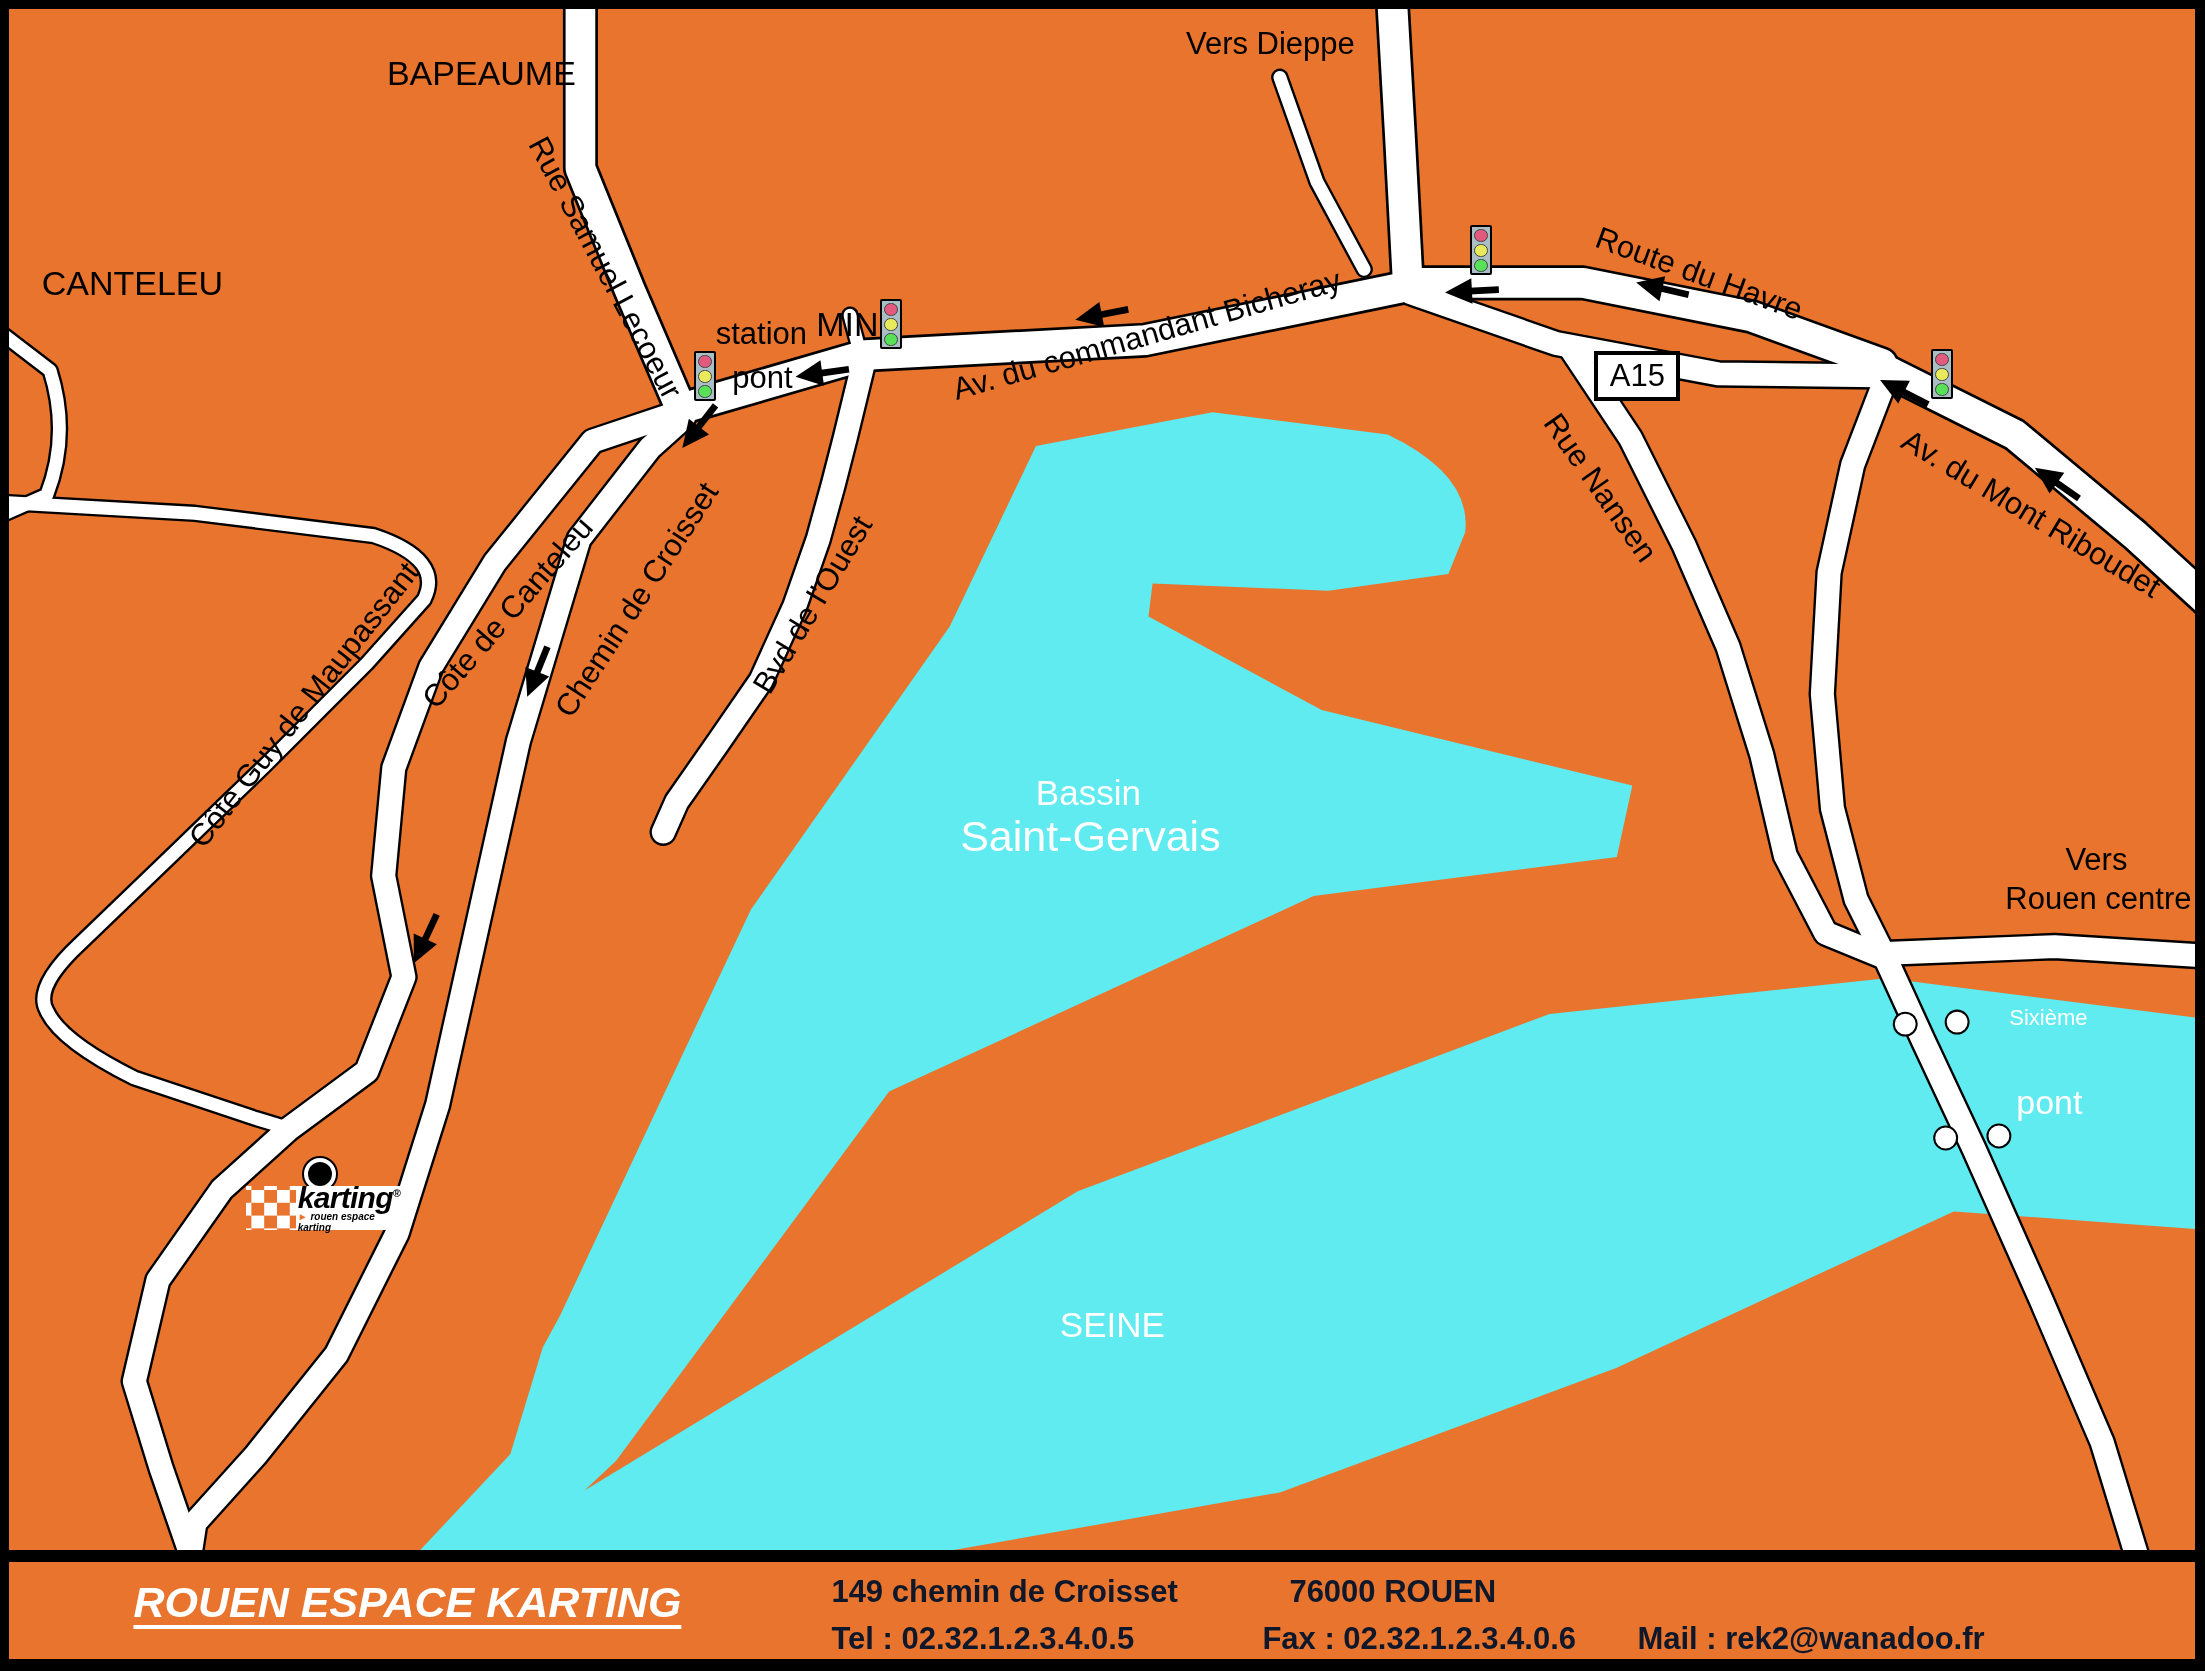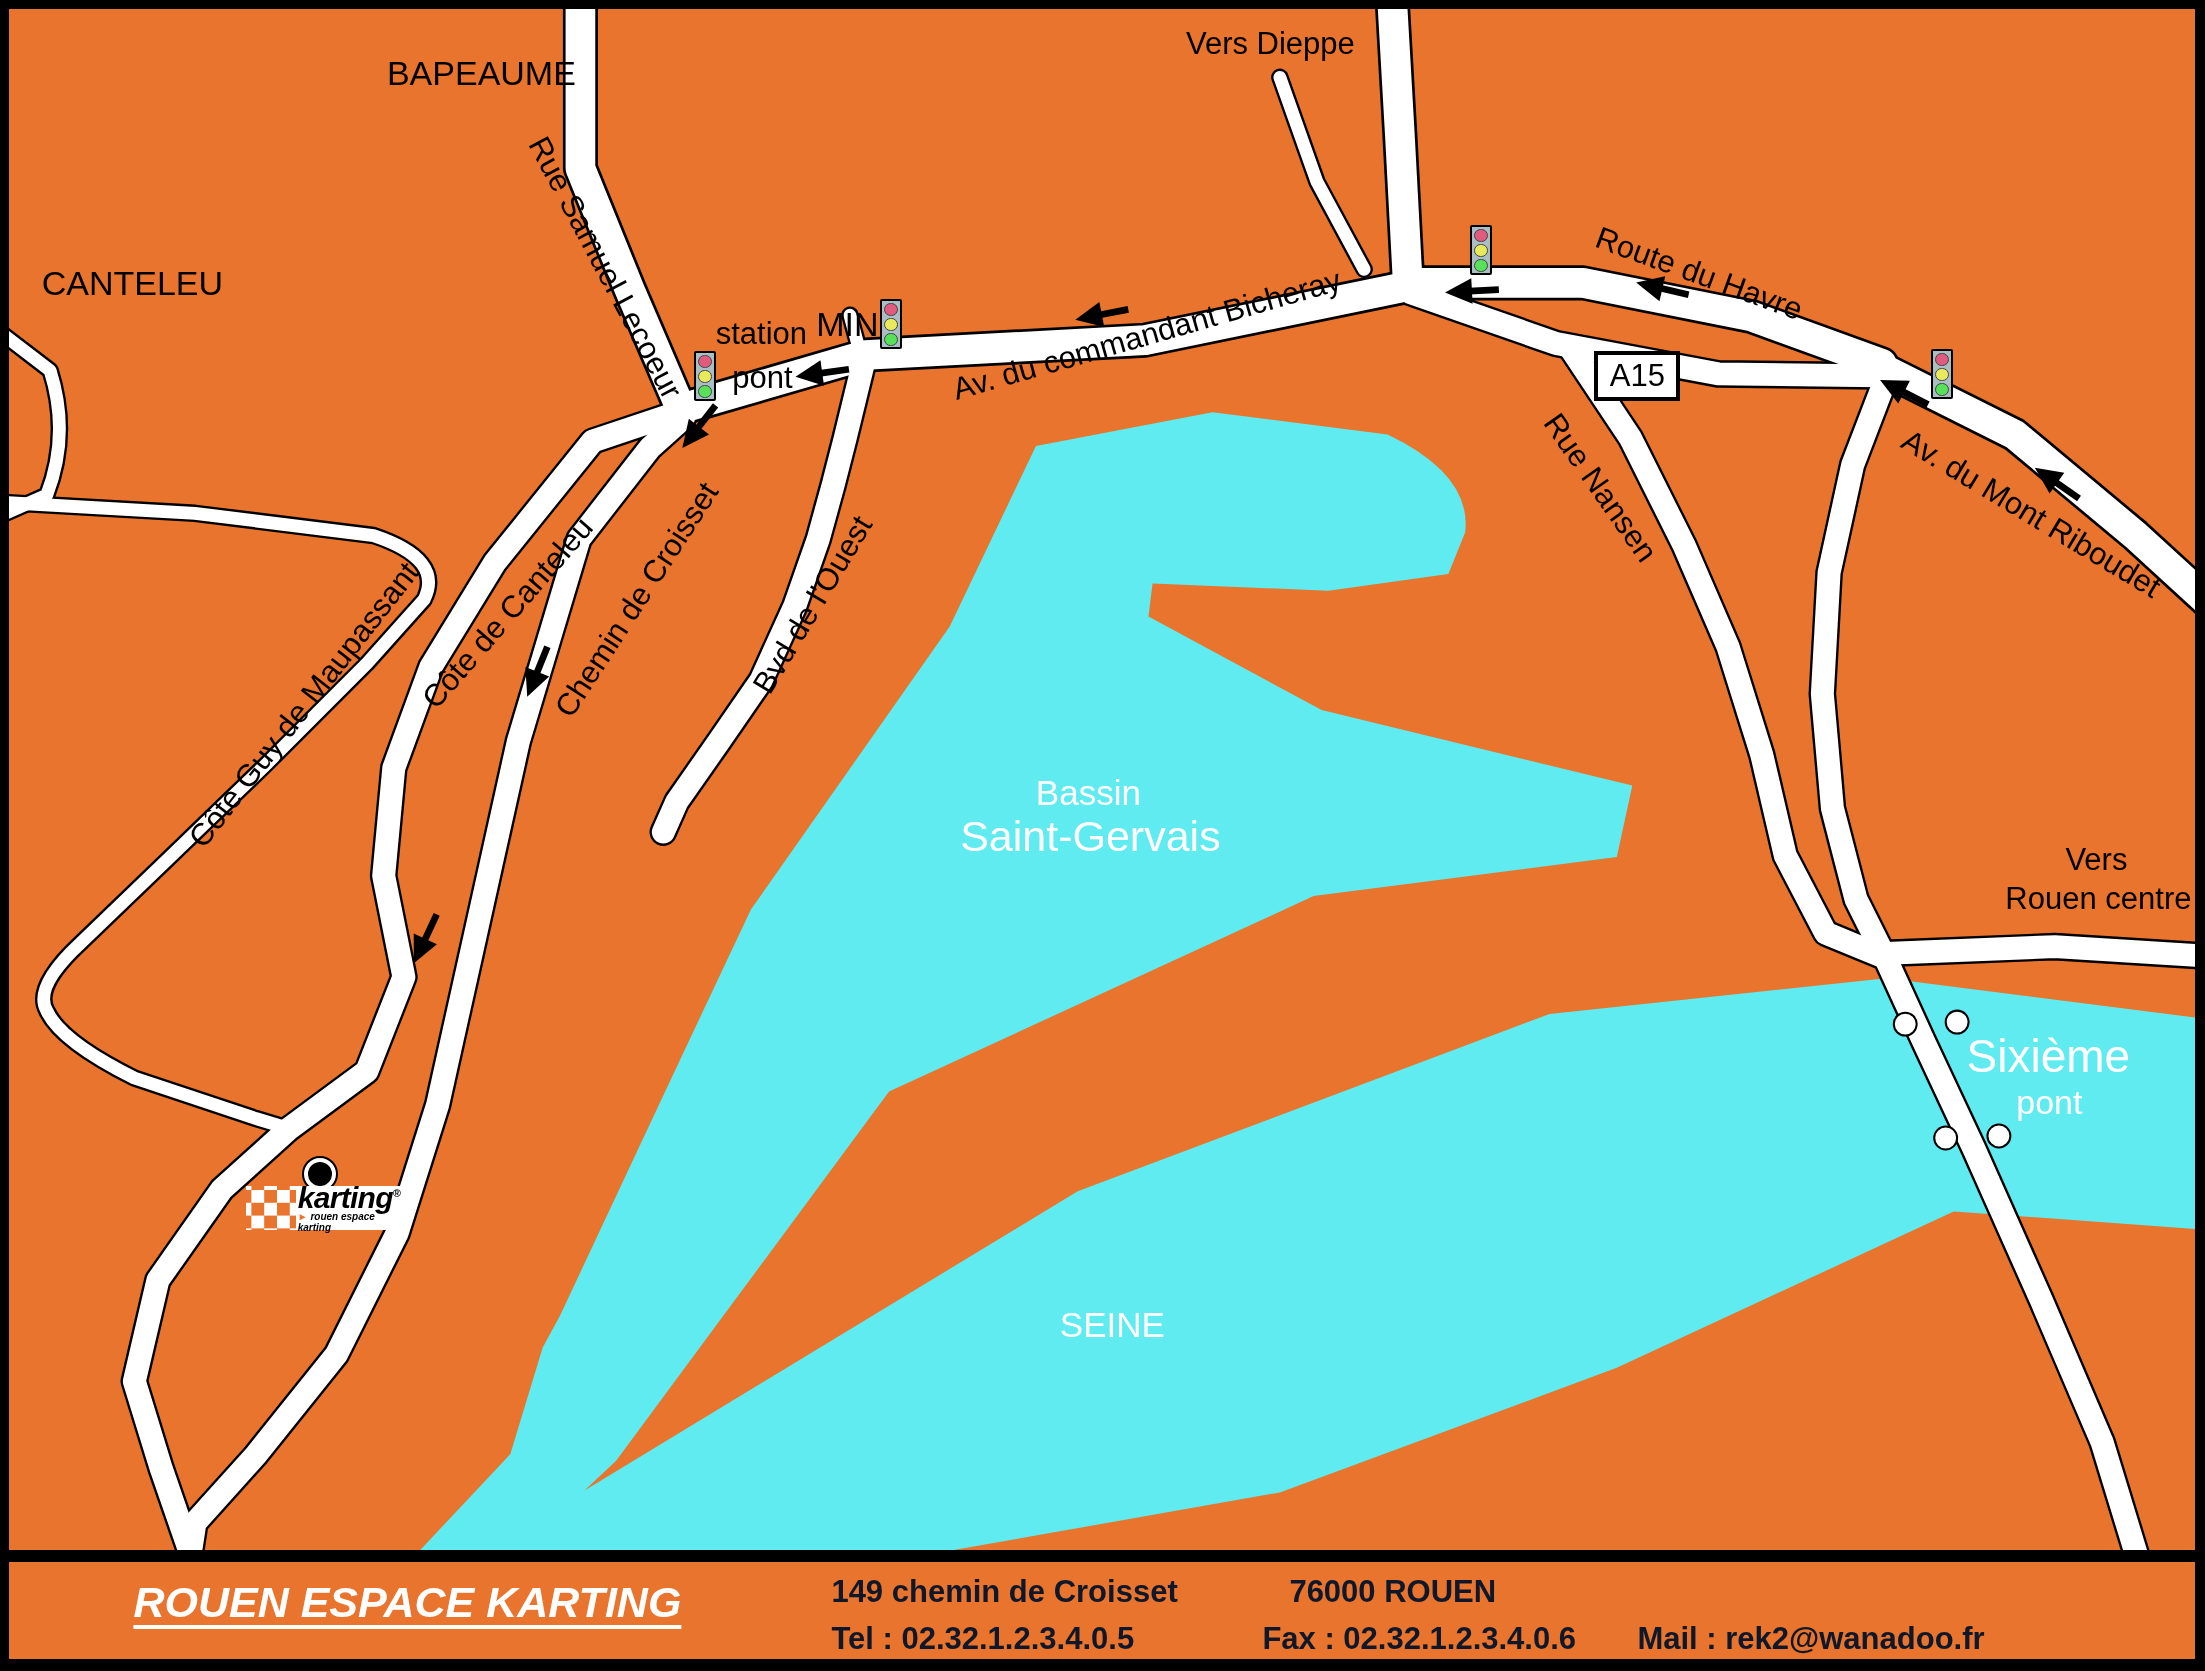--- a/index.html
+++ b/index.html
@@ -172,21 +172,21 @@
     <div class="lbl" style="left:596px;top:259px;--r:62deg;">Rue Samuel Lecoeur</div>
     <div class="lbl" style="left:499px;top:604px;--r:-49deg;">Côte de Canteleu</div>
     <div class="lbl" style="left:628px;top:591px;--r:-57deg;">Chemin de Croisset</div>
     <div class="lbl" style="left:804px;top:596px;--r:-59deg;">Bvd de l'Ouest</div>
     <div class="lbl" style="left:295px;top:696px;--r:-52deg;">Côte Guy de Maupassant</div>
     <div class="lbl white" style="left:1079px;top:784px;font-size:35px;">Bassin</div>
     <div class="lbl white" style="left:1081px;top:828px;font-size:43px;">Saint-Gervais</div>
     <div class="lbl white" style="left:1103px;top:1316px;font-size:35px;">SEINE</div>
     <div class="lbl" style="left:2087px;top:851px;">Vers</div>
     <div class="lbl" style="left:2089px;top:890px;">Rouen centre</div>
-    <div class="lbl white" style="left:2039px;top:1047px;font-size:46px;">Sixième</div>
+    <div class="lbl white" style="left:2039px;top:1009px;font-size:22px;">Sixième</div>
     <div class="lbl white" style="left:2040px;top:1094px;font-size:34px;">pont</div>
 
     <div id="a15sign">
       <span>A15</span>
     </div>
 
 
     <div id="marker"></div>
     <div id="logo">
       <div class="checker"></div>

